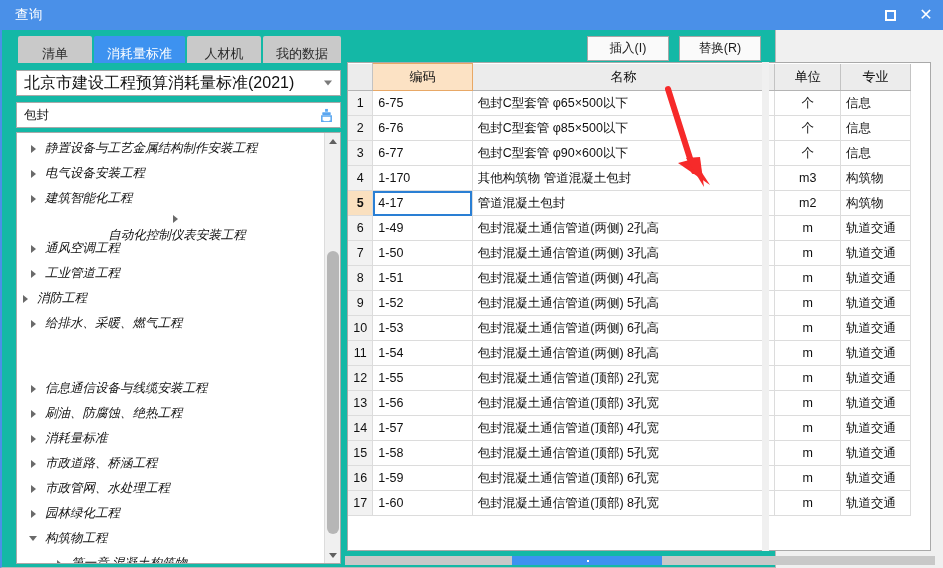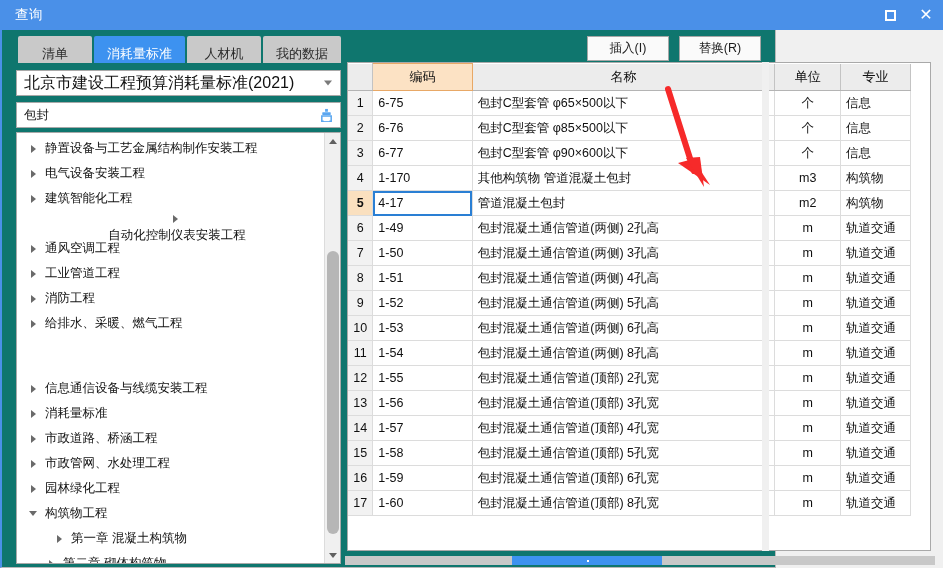--- a/index.html
+++ b/index.html
@@ -7,21 +7,21 @@
     margin: 0; padding: 0;
     width: 943px; height: 568px;
     overflow: hidden;
     font-family: "Liberation Sans", "DejaVu Sans", sans-serif;
     font-size: 12px;
     background: #f0f0f0;
   }
   #app {
     position: relative;
     width: 776px; height: 568px;
-    background: #0f766e;
+    background: #14b8a6;
     border-left: 2px solid #4a90e8;
     border-right: 1px solid #b8b8b8;
     border-bottom: 1px solid #b8b8b8;
   }
 
   
   #titlebar {
     position: absolute; top: 0; left: 0;
     width: 943px; height: 30px;
     background: #4a90e8;
@@ -117,20 +117,21 @@
   }
 
   
   #tree-box {
     position: relative;
     margin-top: 4px;
     width: 325px; height: 432px;
     background: #ffffff;
     border: 1px solid #a9a9a9;
     overflow: hidden;
+    font-style: italic;
   }
   #tree-list {
     position: absolute; left: 0; top: 0;
     width: 308px; height: 432px;
     padding-top: 3px;
     overflow: hidden;
   }
   .tnode {
     height: 25px;
     display: flex; align-items: center;
@@ -342,37 +343,43 @@
               <span class="arrow-r"></span>
             </span>
             <span class="tlabel">通风空调工程</span>
           </div>
           <div class="tnode" style="padding-left: 8px;">
             <span class="tw-arrow">
               <span class="arrow-r"></span>
             </span>
             <span class="tlabel">工业管道工程</span>
           </div>
-          <div class="tnode" style="padding-left: 8px;">
+          <div class="tnode" style="padding-left: 0;">
             <span class="tw-arrow">
               <span class="arrow-r"></span>
             </span>
             <span class="tlabel">消防工程</span>
           </div>
           <div class="tnode" style="padding-left: 8px;">
             <span class="tw-arrow">
               <span class="arrow-r"></span>
             </span>
             <span class="tlabel">给排水、采暖、燃气工程</span>
           </div>
           <div class="tnode" style="padding-left: 8px; margin-top: 40px;">
             <span class="tw-arrow">
               <span class="arrow-r"></span>
             </span>
             <span class="tlabel">信息通信设备与线缆安装工程</span>
+          </div>
+          <div class="tnode" style="padding-left: 8px;">
+            <span class="tw-arrow">
+              <span class="arrow-r"></span>
+            </span>
+            <span class="tlabel">刷油、防腐蚀、绝热工程</span>
           </div>
           <div class="tnode" style="padding-left: 8px;">
             <span class="tw-arrow">
               <span class="arrow-r"></span>
             </span>
             <span class="tlabel">消耗量标准</span>
           </div>
           <div class="tnode" style="padding-left: 8px;">
             <span class="tw-arrow">
               <span class="arrow-r"></span>

